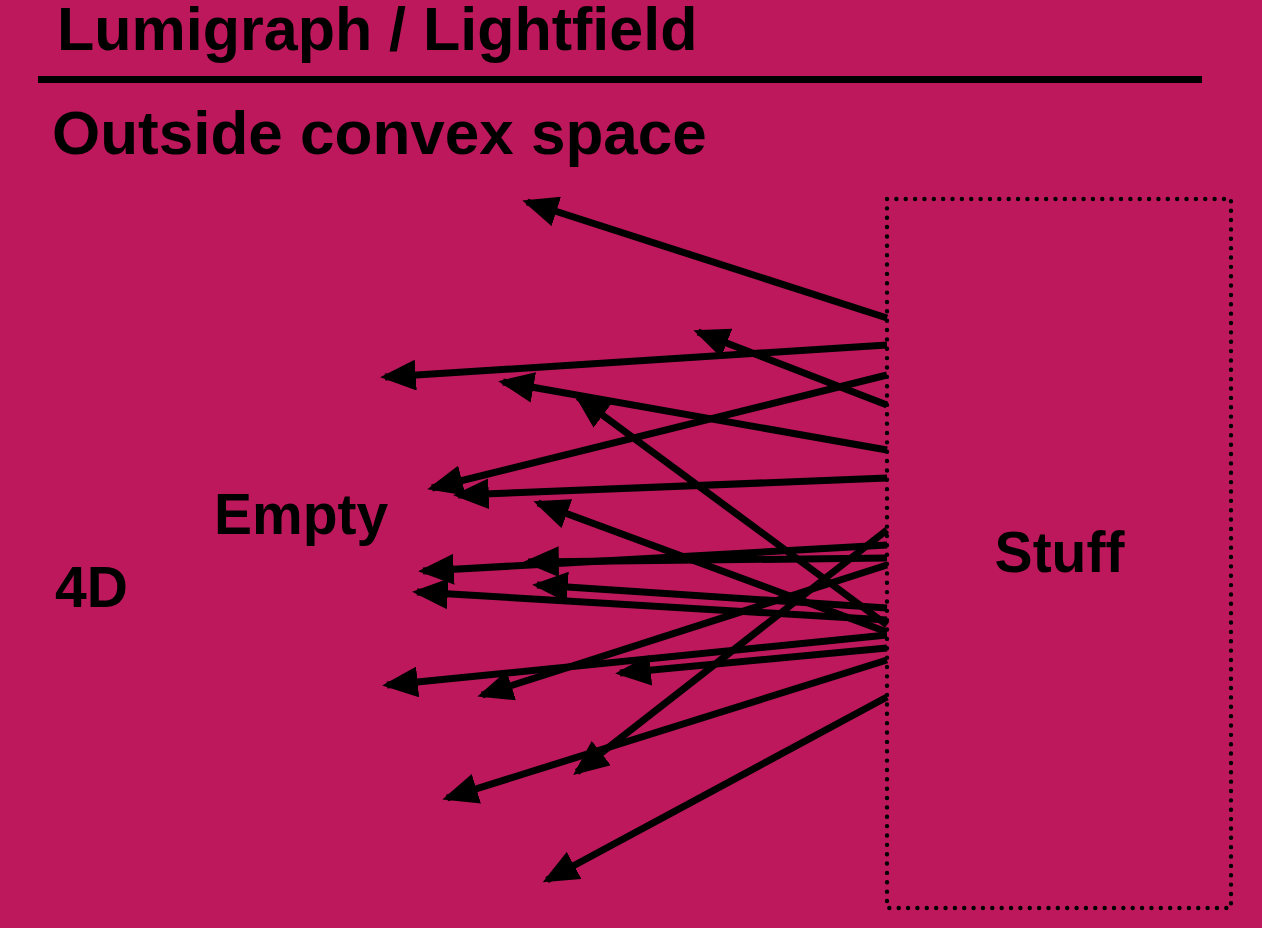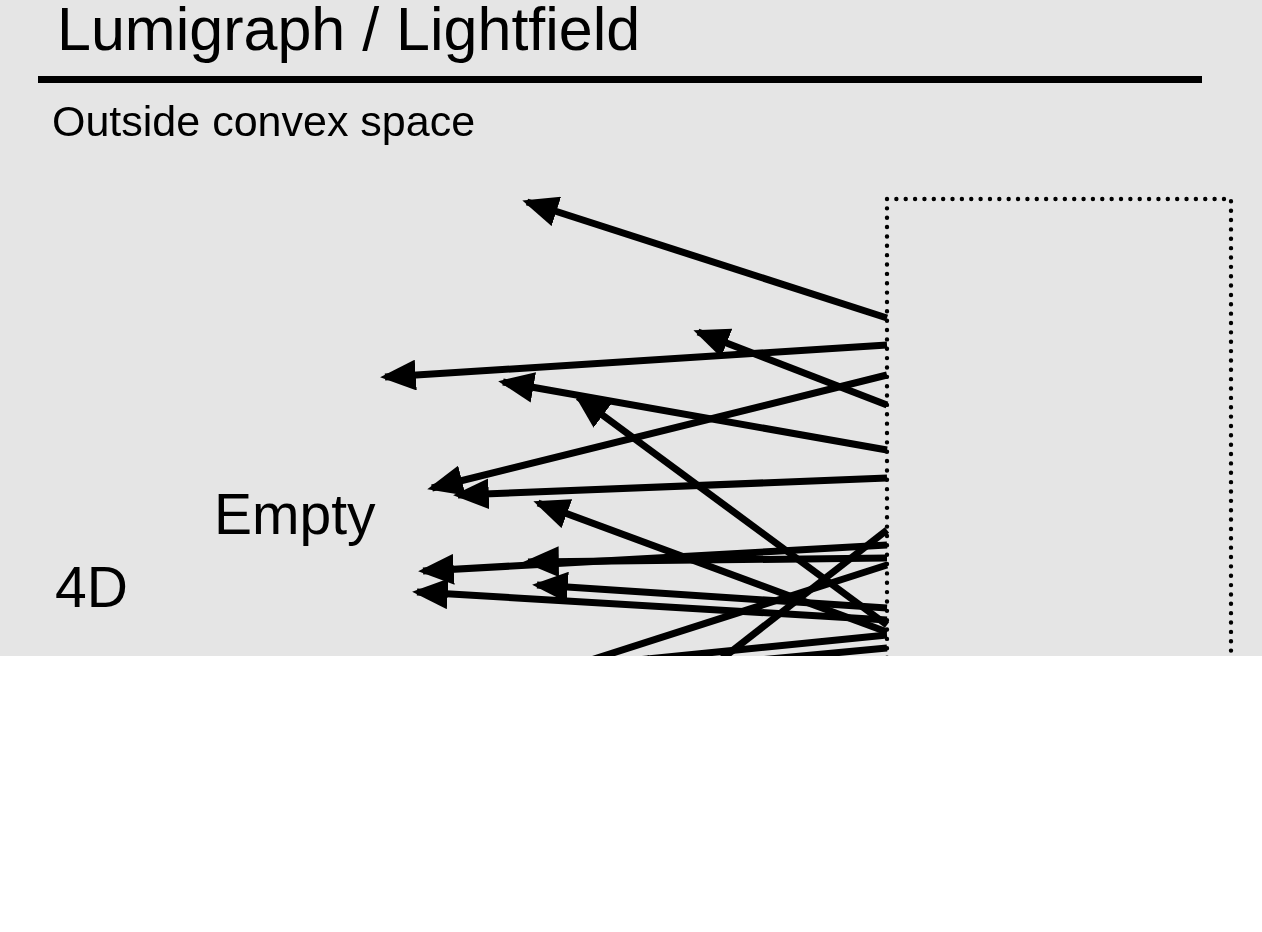--- a/index.html
+++ b/index.html
@@ -3,25 +3,26 @@
 <meta charset="utf-8">
 <style>
   html, body {
     margin: 0;
     padding: 0;
     background: #ffffff;
   }
   .slide {
     position: relative;
     width: 1262px;
-    height: 656px;
-    background: #e5e5e5;
+    height: 928px;
+    background: #be185d;
     overflow: hidden;
     font-family: "Liberation Sans", "DejaVu Sans", sans-serif;
     color: #000000;
+    font-weight: bold;
   }
   .title {
     position: absolute;
     left: 57px;
     top: -6px;
     font-size: 61px;
     line-height: 1.15;
     letter-spacing: 0px;
     white-space: nowrap;
   }
@@ -30,21 +31,21 @@
     left: 38px;
     top: 76px;
     width: 1164px;
     height: 7px;
     background: #000000;
   }
   .subtitle {
     position: absolute;
     left: 52px;
     top: 97px;
-    font-size: 43px;
+    font-size: 62px;
     line-height: 1.15;
     white-space: nowrap;
   }
   .diagram-svg {
     position: absolute;
     left: 0;
     top: 0;
   }
   .label {
     position: absolute;
@@ -100,14 +101,15 @@
         <line x1="887" y1="697" x2="547" y2="880" marker-end="url(#arrowhead)"></line>
       </g>
 
     <rect id="stuff-box" fill="none" stroke="#000000" stroke-width="4.4" stroke-linecap="round" stroke-dasharray="0.01 9.35" x="887" y="199" width="344" height="709"></rect>
   </svg>
 
   <div class="label label-empty">Empty</div>
 
   <div class="label label-4d">4D</div>
 
+  <div class="label label-stuff">Stuff</div>
 
 </div>
 
 </body></html>

